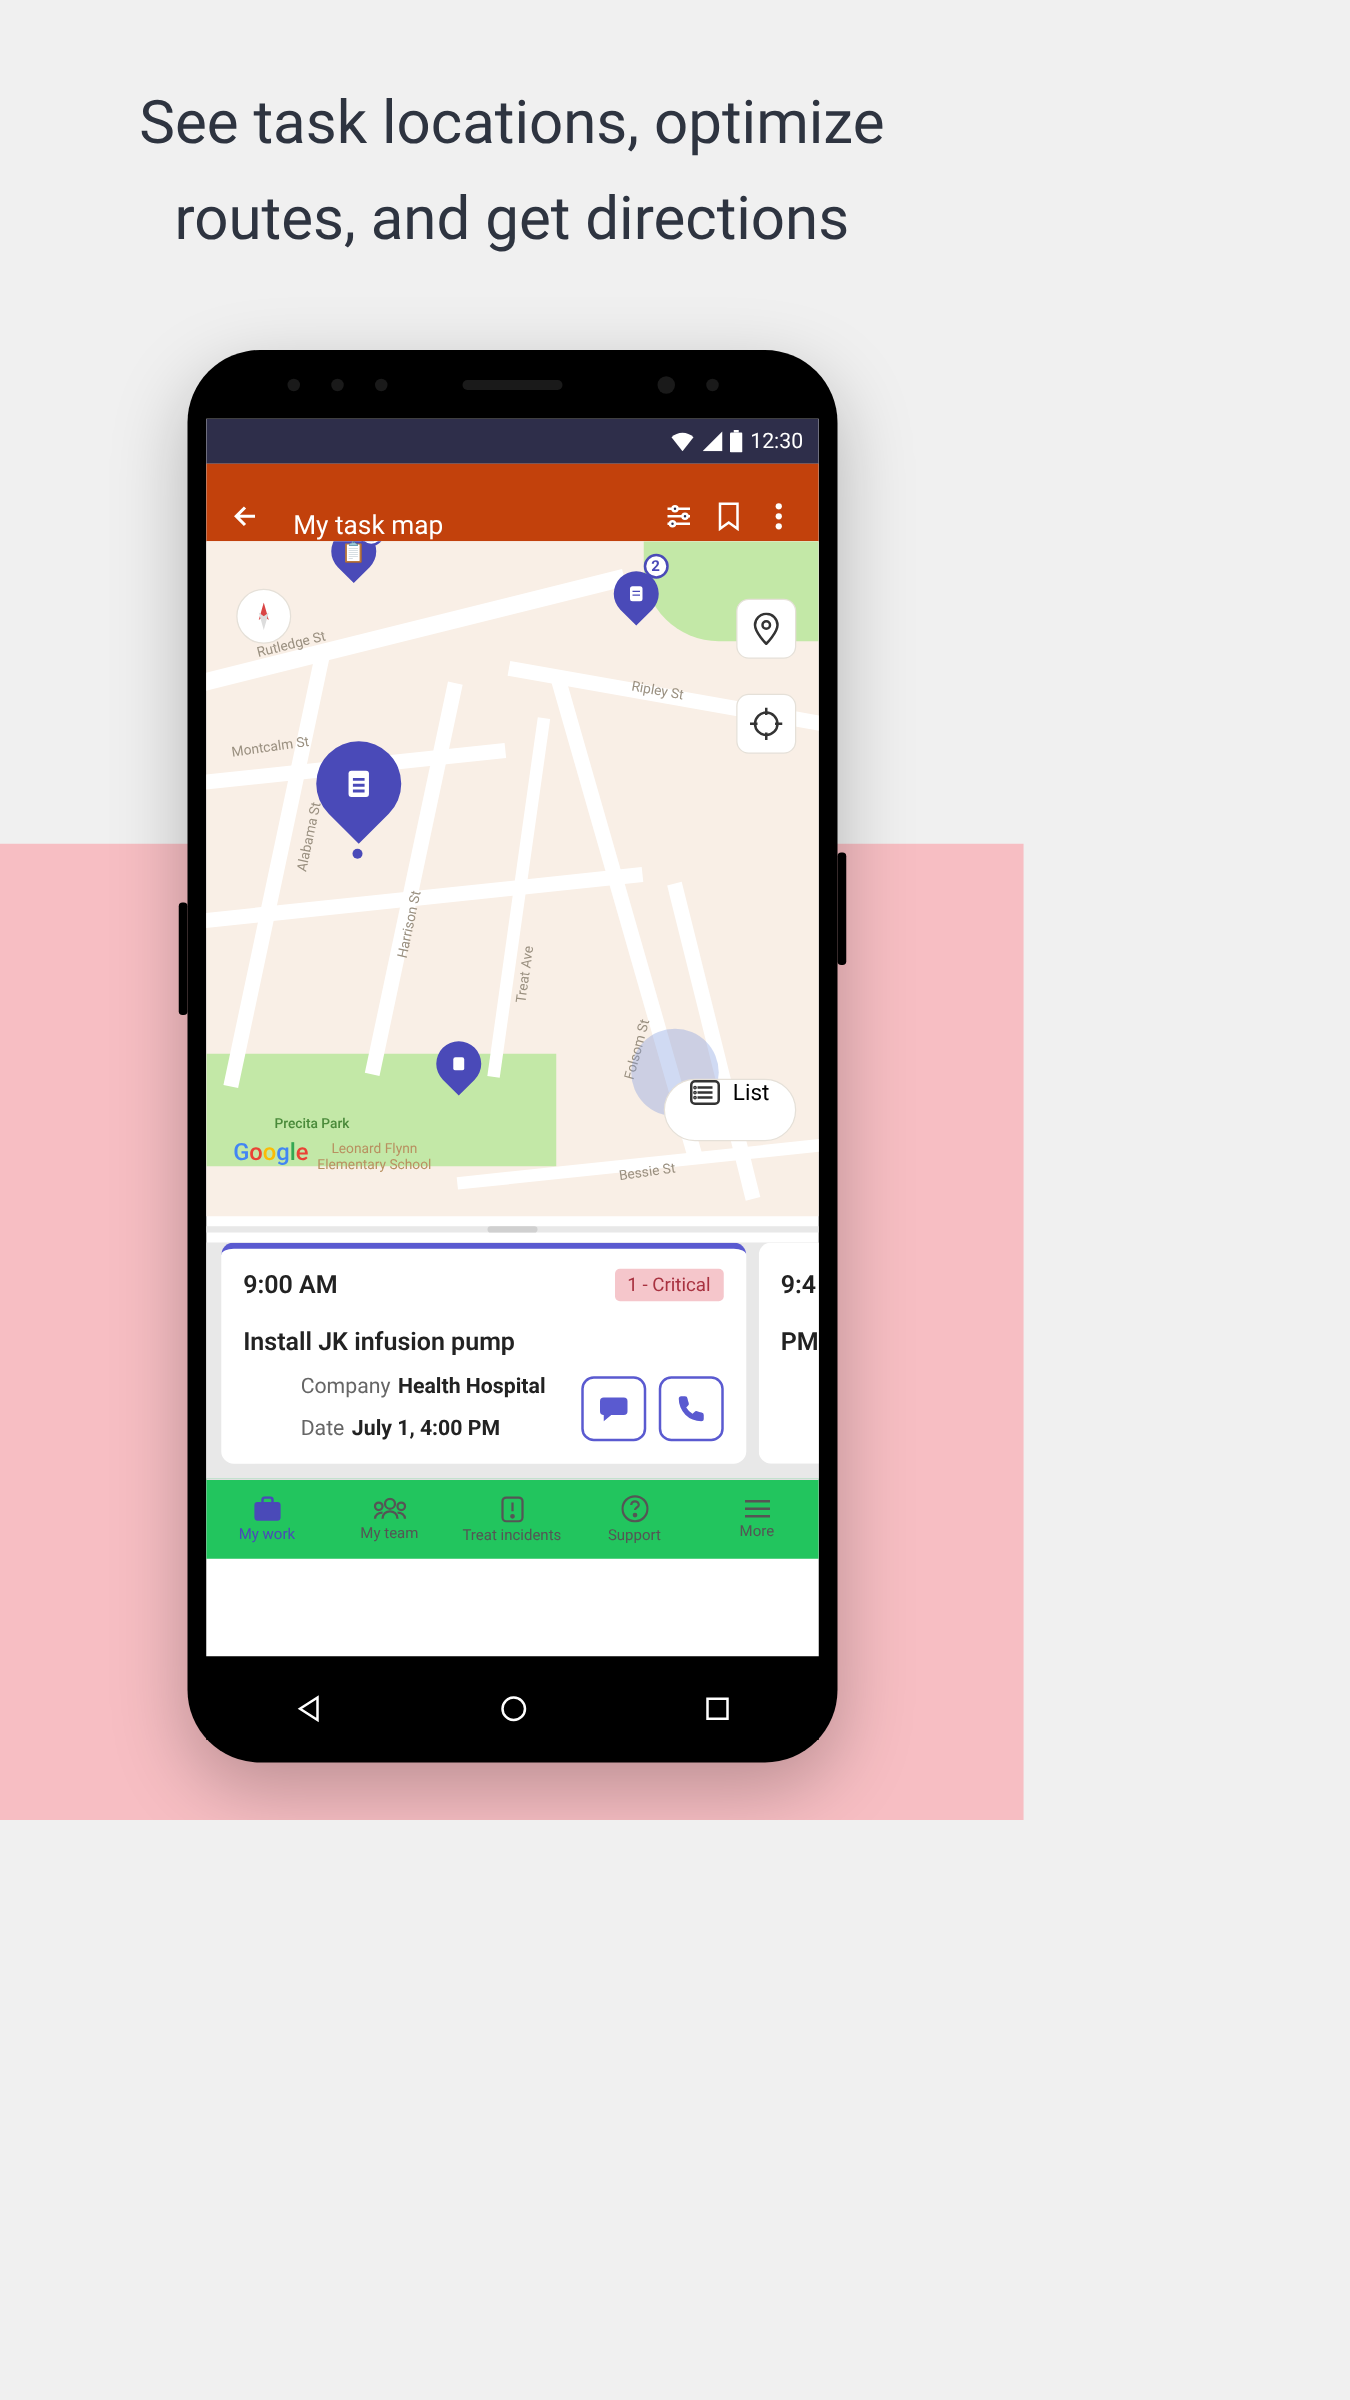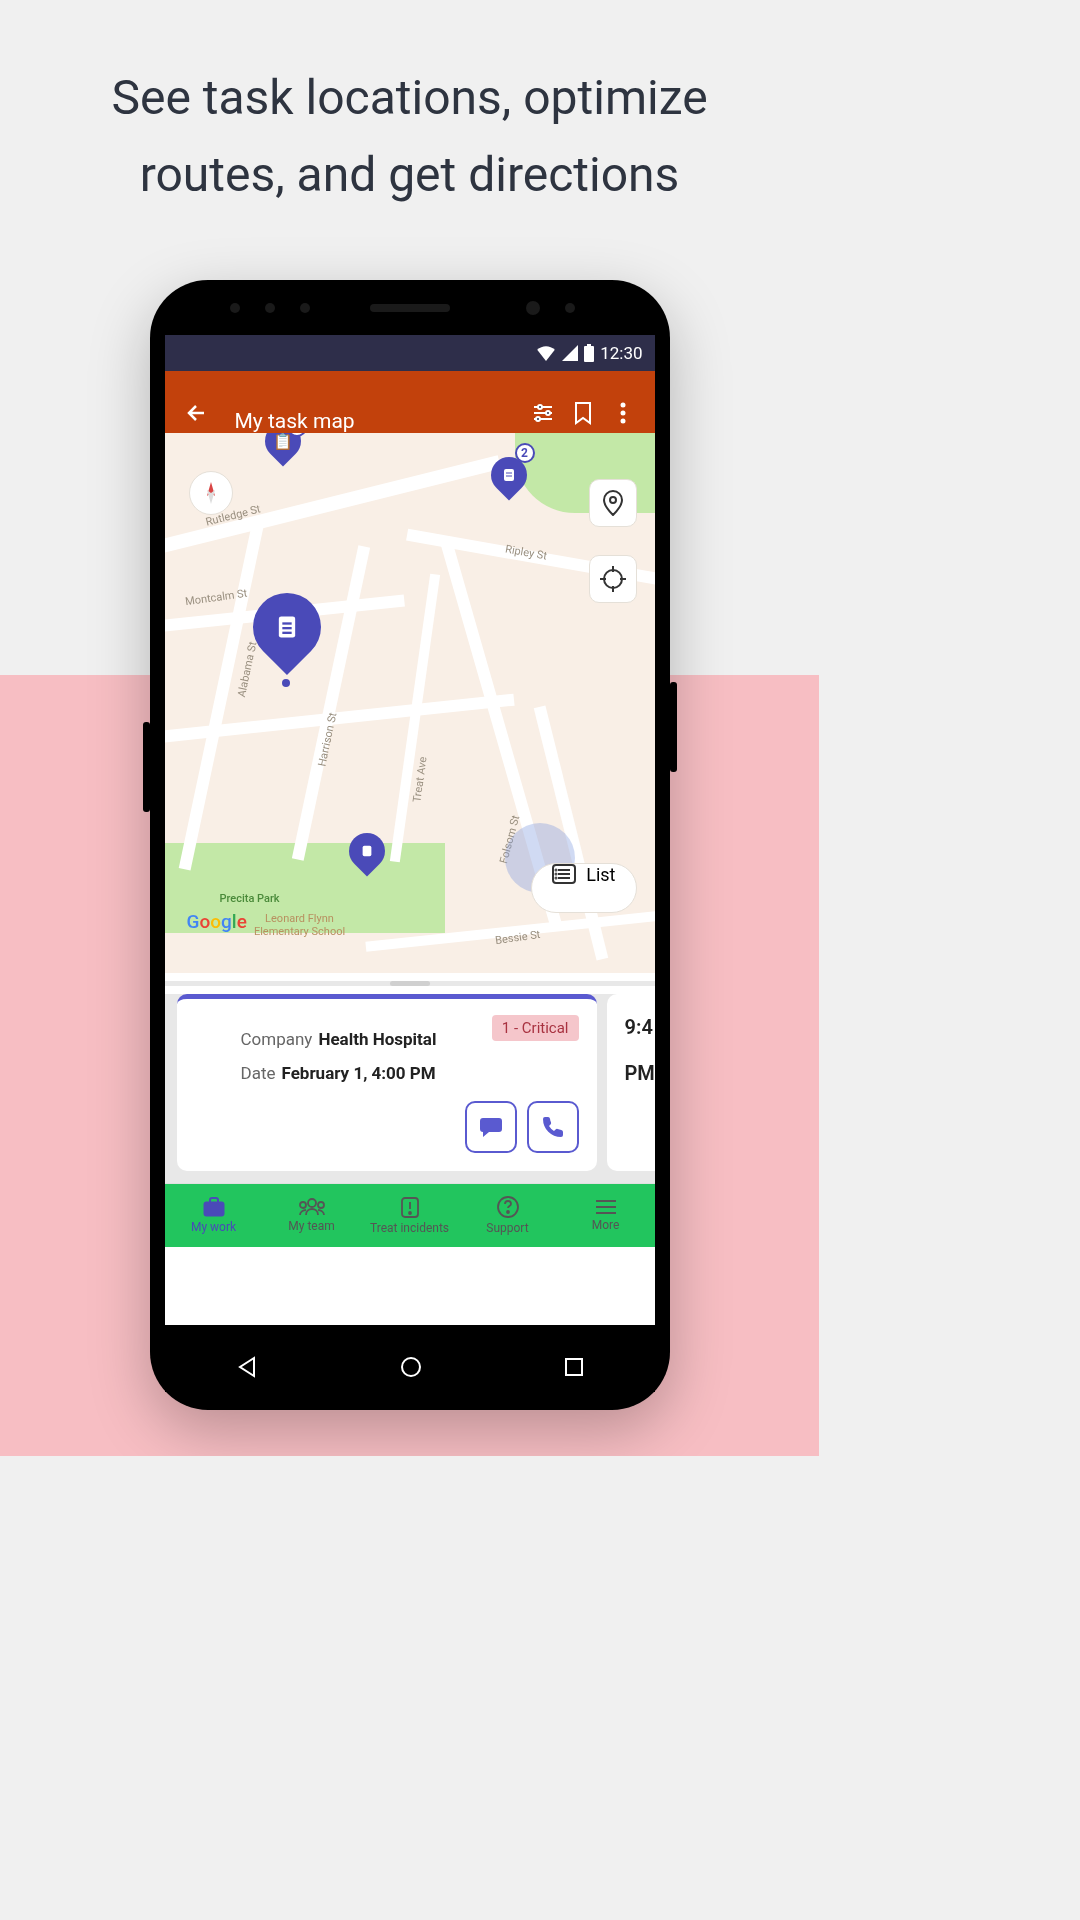--- a/index.html
+++ b/index.html
@@ -458,26 +458,28 @@
       <div class="google-logo" style="bottom:40px; left:22px;">
         <span>G</span><span>o</span><span>o</span><span>g</span><span>l</span><span>e</span>
       </div>
     </div>
 
     <div style="background:#e8e8e8;">
       <div class="grab-handle"></div>
     </div>
     <div class="task-cards-area">
       <div class="task-card">
+        <div class="task-time">9:00 AM</div>
         <div class="task-priority">1 - Critical</div>
+        <div class="task-title">Install JK infusion pump</div>
         <div class="task-meta">
           <span class="label">Company</span><b>Health Hospital</b>
         </div>
         <div class="task-meta">
-          <span class="label">Date</span><b>February 1, 4:00 PM</b>
+          <span class="label">Date</span><b>July 1, 4:00 PM</b>
         </div>
         <div class="task-actions">
           <div class="task-action-btn">
             <svg width="24" height="22" viewBox="0 0 24 22" fill="#5a5ad0">
                 <path d="M4 2h16a3 3 0 0 1 3 3v8a3 3 0 0 1-3 3H10l-6 5v-5H4a3 3 0 0 1-3-3V5a3 3 0 0 1 3-3z"></path>
               </svg>
           </div>
           <div class="task-action-btn">
             <svg width="22" height="22" viewBox="0 0 22 22" fill="#5a5ad0">
                 <path d="M21 16v3a2 2 0 0 1-2 2A18 18 0 0 1 1 3a2 2 0 0 1 2-2h3a2 2 0 0 1 2 1.7c.2 1.3.5 2.5 1 3.6a2 2 0 0 1-.5 2.1L7 10a15 15 0 0 0 5 5l1.6-1.5a2 2 0 0 1 2.1-.5c1.1.5 2.3.8 3.6 1A2 2 0 0 1 21 16z"></path>

